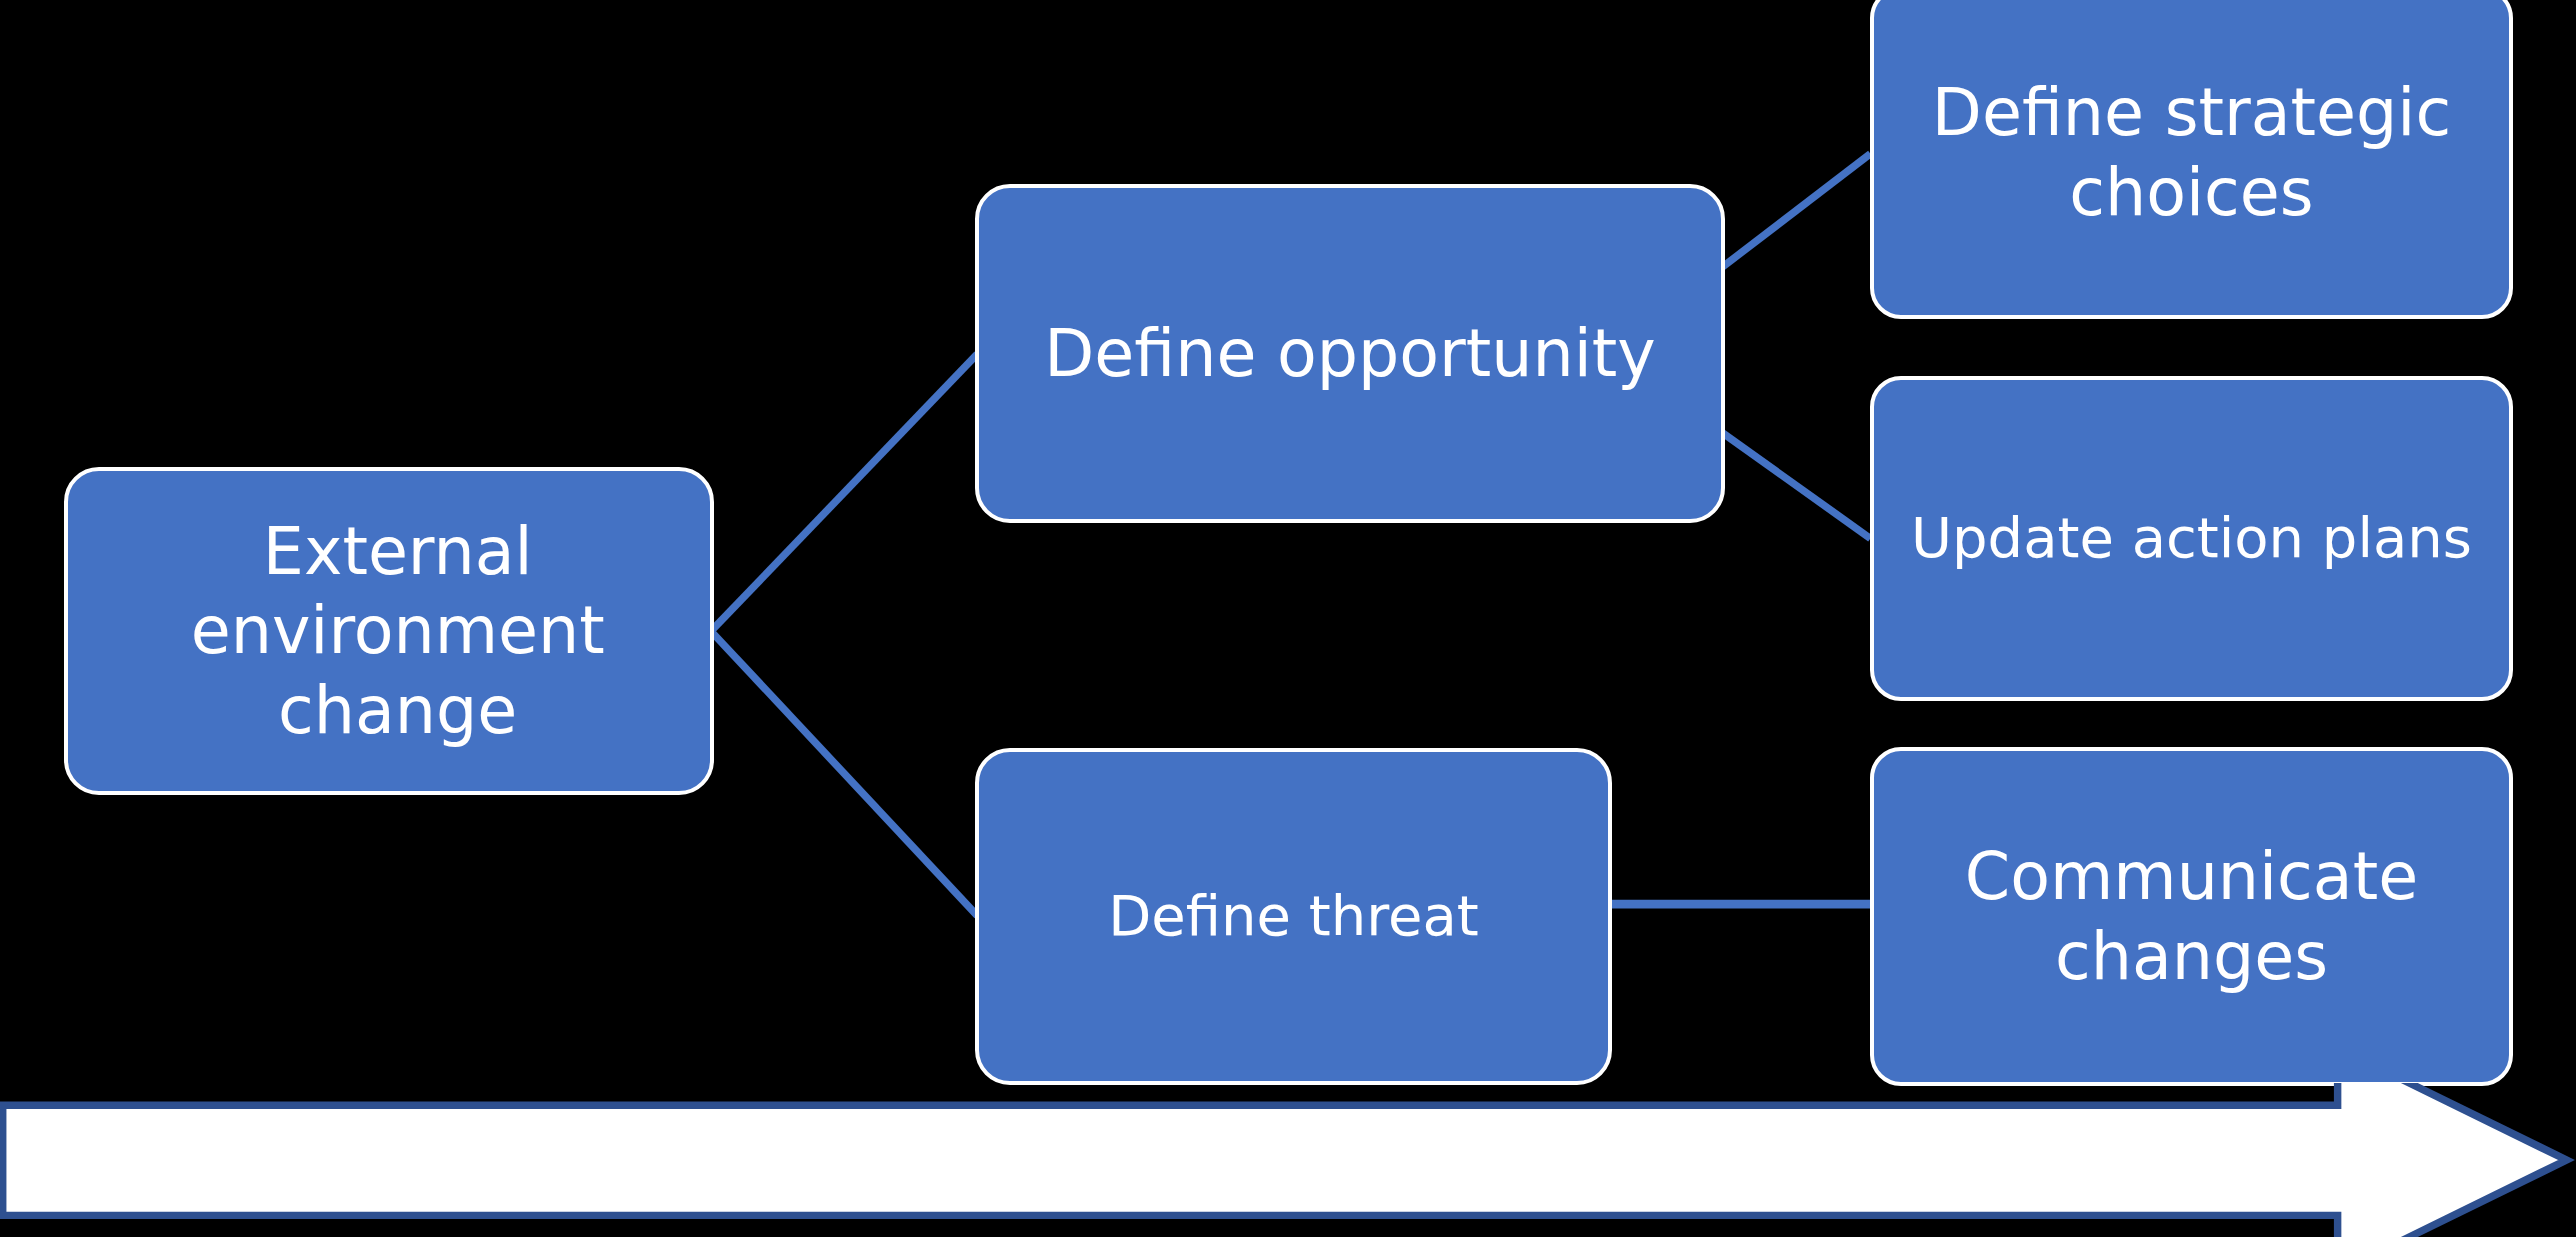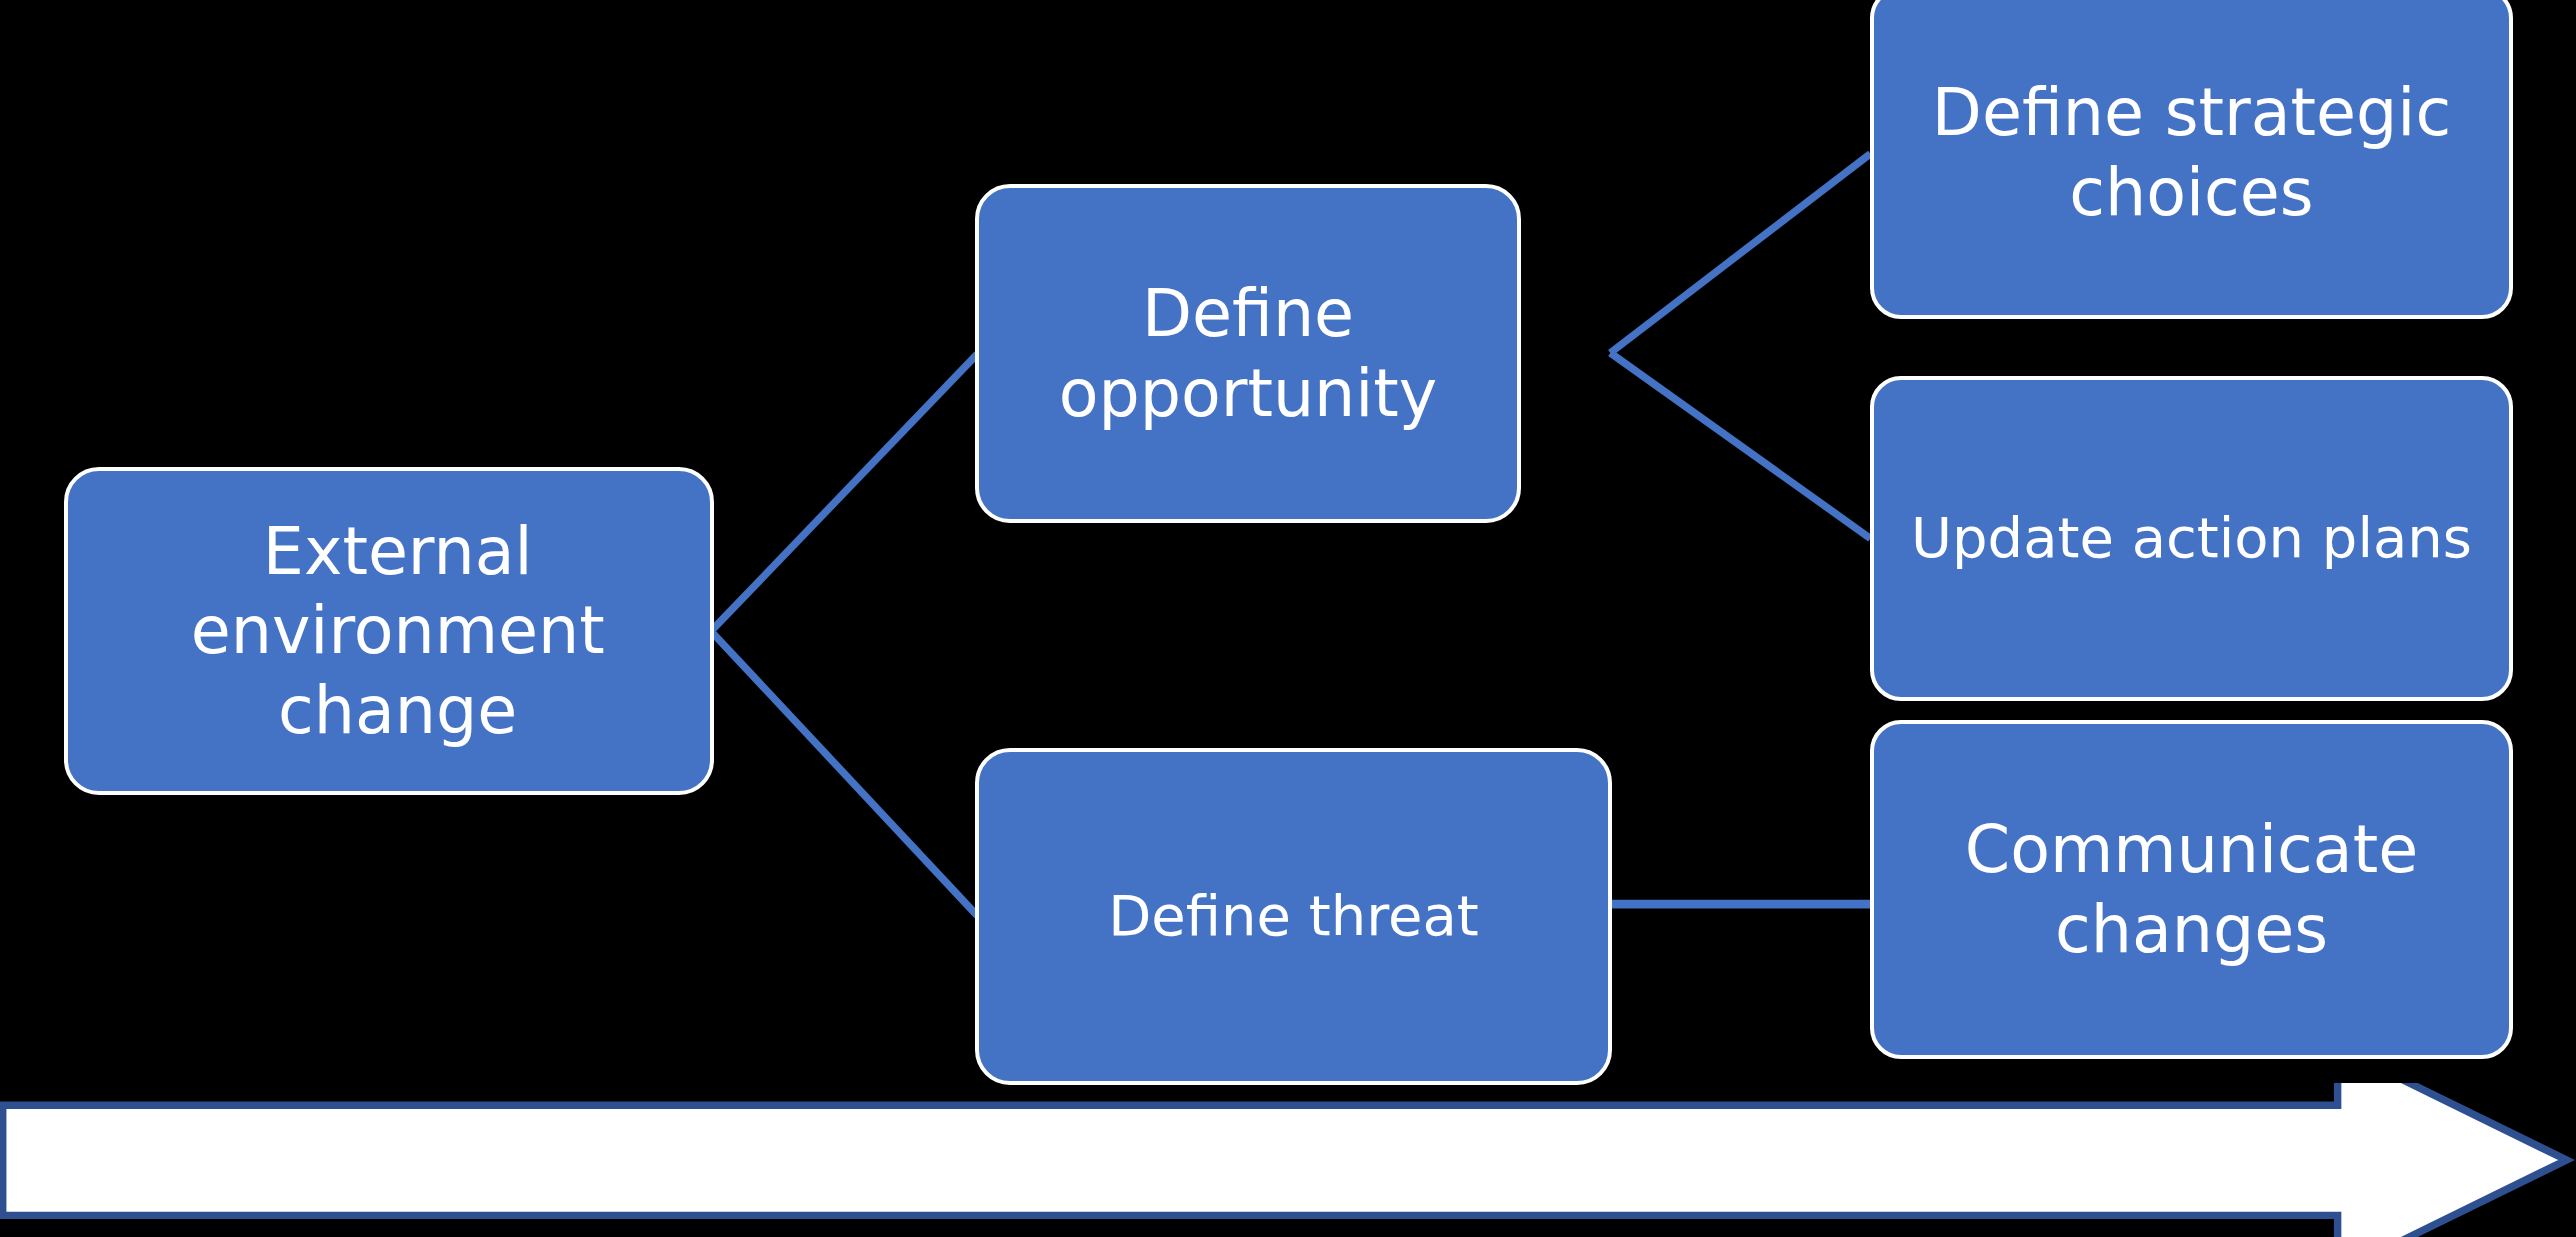--- a/index.html
+++ b/index.html
@@ -35,39 +35,39 @@
     display: block;
     width: 100%;
   }
   
   #node-external {
     left: 64px;  top: 467px;  width: 650px;  height: 328px;
     font-size: 65px;
     padding-left: 35px;
   }
   #node-opportunity {
-    left: 975px; top: 184px;  width: 546px;  height: 339px;
+    left: 975px; top: 184px;  width: 750px;  height: 339px;
     font-size: 65px;
   }
   #node-threat {
     left: 975px; top: 748px; width: 637px;  height: 337px;
     font-size: 56px;
   }
   #node-strategic {
     left: 1870px; top: -13.5px;  width: 643px;  height: 332px;
     border-radius: 31px;
     font-size: 65px;
   }
   #node-actionplans {
     left: 1870px; top: 376px;  width: 643px;  height: 325px;
     border-radius: 31px;
     font-size: 56px;
   }
   #node-communicate {
-    left: 1870px; top: 720px; width: 643px;  height: 339px;
+    left: 1870px; top: 747px; width: 643px;  height: 339px;
     border-radius: 31px;
     font-size: 65px;
   }
   #connectors {
     position: absolute;
     left: 0; top: 0;
     width: 2576px; height: 1238px;
     pointer-events: none;
   }
   #timeline-arrow {

